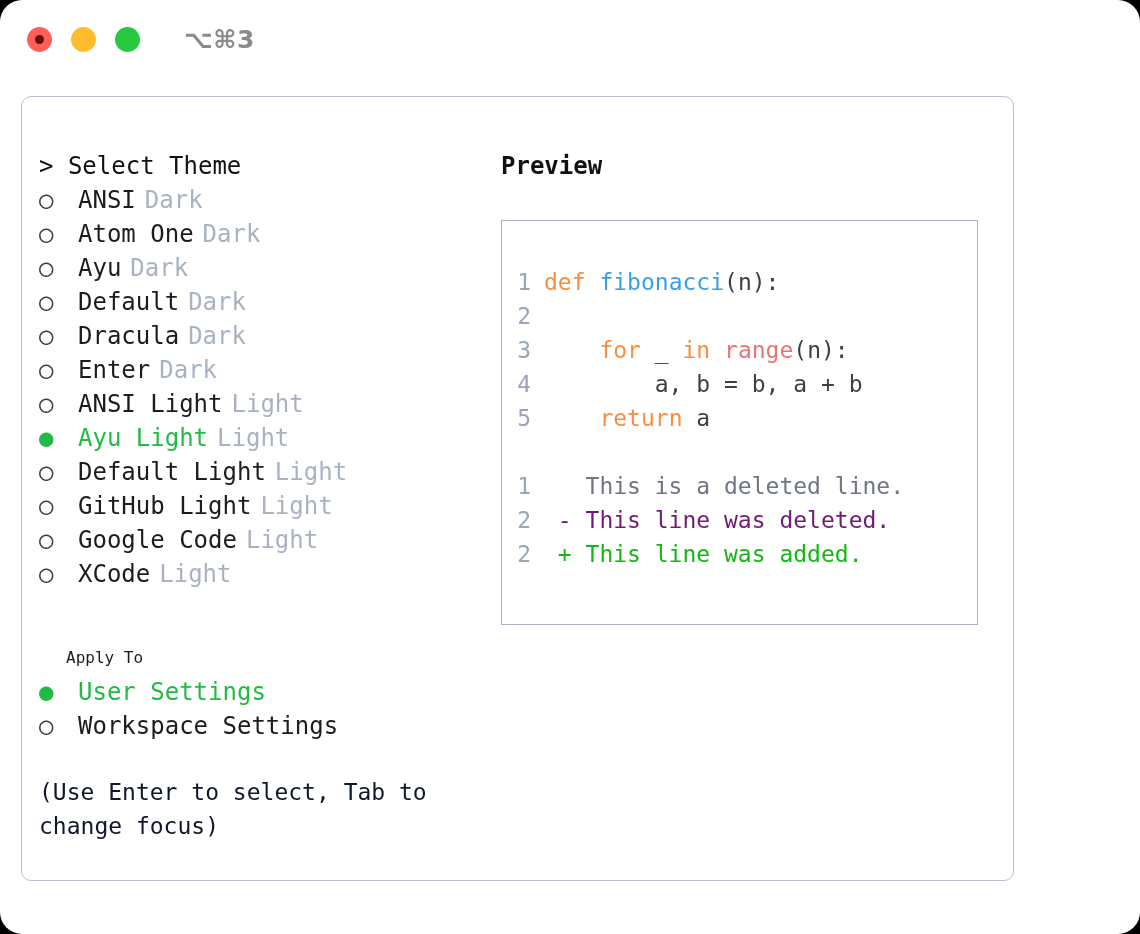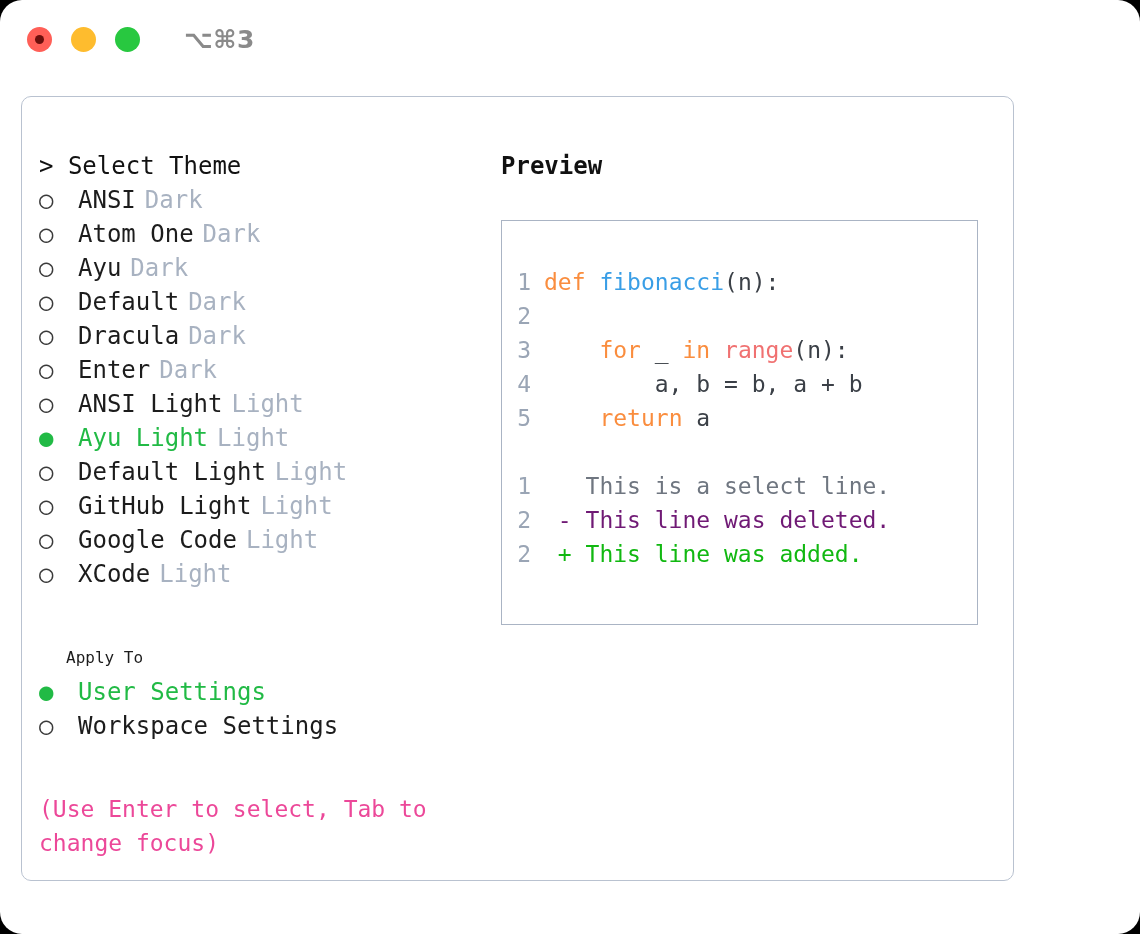--- a/index.html
+++ b/index.html
@@ -106,24 +106,24 @@
   }
   .group-head {
     font-size: 16px;
     color: #1c1c1c;
     line-height: 34px;
     padding-left: 27px;
     white-space: pre;
   }
   .spacer-block { height: 50px; }
   #hint {
-    margin-top: 49px;
+    margin-top: 32px;
     font-size: 23px;
     line-height: 34px;
-    color: #ec4899;
+    color: #0f172a;
     width: 400px;
   }
   
   #right-col {
     position: absolute;
     left: 479px; top: 52px;
     width: 495px;
   }
   #preview-title {
     font-size: 24px;
@@ -216,21 +216,21 @@
         <div id="preview-panel">
           <div id="code-block">
               <div class="code-line"><span class="lineno">1</span><span><span class="tok-kw">def</span><span class="tok-pl"> </span><span class="tok-fn">fibonacci</span><span class="code-text">(n):</span></span></div>
               <div class="code-line"><span class="lineno">2</span></div>
               <div class="code-line"><span class="lineno">3</span><span><span class="code-text">    </span><span class="tok-kw">for</span><span class="code-text"> _ </span><span class="tok-kw">in</span><span class="code-text"> </span><span class="tok-bi">range</span><span class="code-text">(n):</span></span></div>
               <div class="code-line"><span class="lineno">4</span><span><span class="code-text">        a, b = b, a + b</span></span></div>
               <div class="code-line"><span class="lineno">5</span><span><span class="code-text">    </span><span class="tok-kw">return</span><span class="code-text"> a</span></span></div>
             </div>
           <div class="gap-line"></div>
           <div id="diff-block">
-              <div class="code-line"><span class="lineno">1</span><span class="diff-ctx">   This is a select line.</span></div>
+              <div class="code-line"><span class="lineno">1</span><span class="diff-ctx">   This is a deleted line.</span></div>
               <div class="code-line"><span class="lineno">2</span><span class="diff-del"> - This line was deleted.</span></div>
               <div class="code-line"><span class="lineno">2</span><span class="diff-add"> + This line was added.</span></div>
             </div>
         </div>
       </div>
 
     </div>
   </div>
 </div>
 

